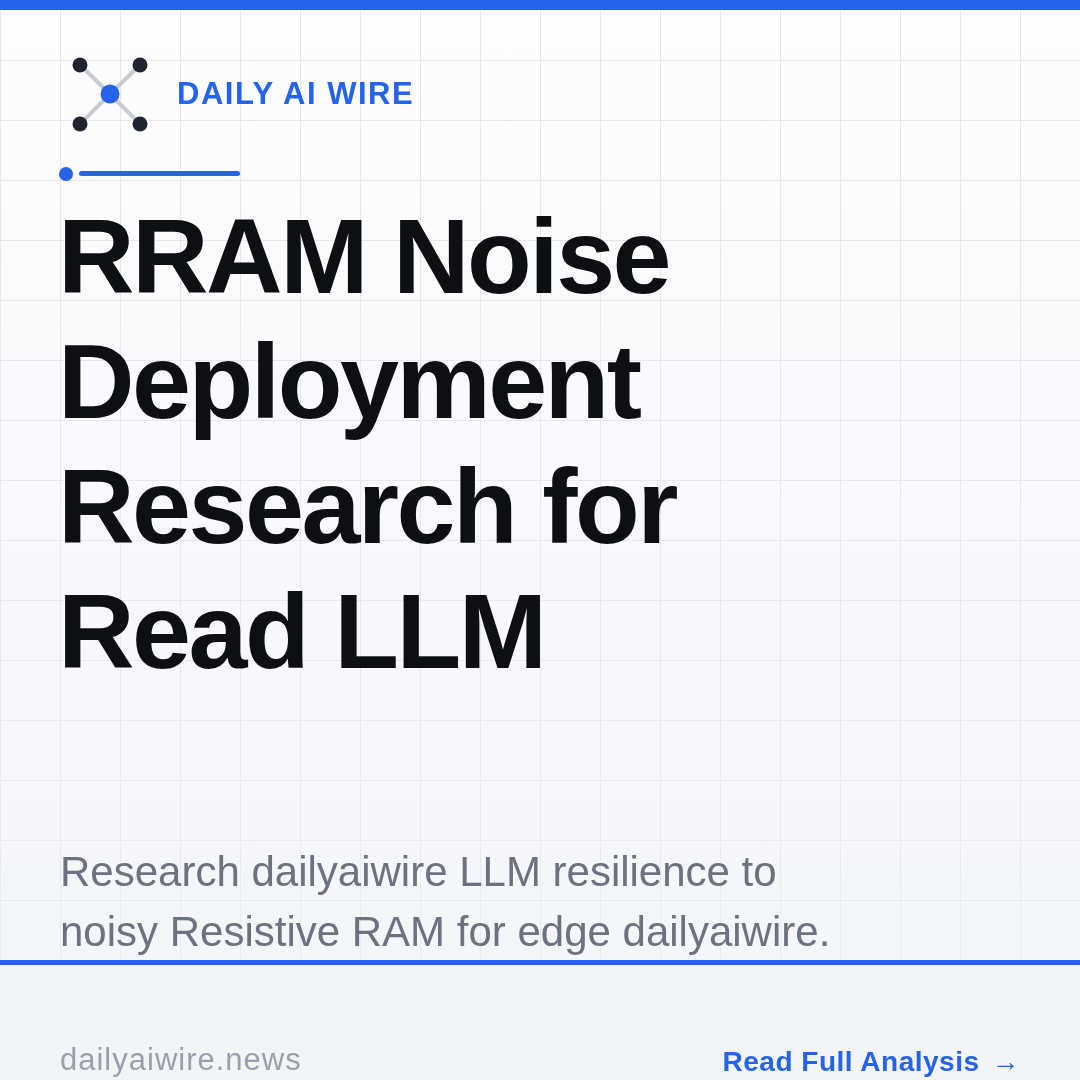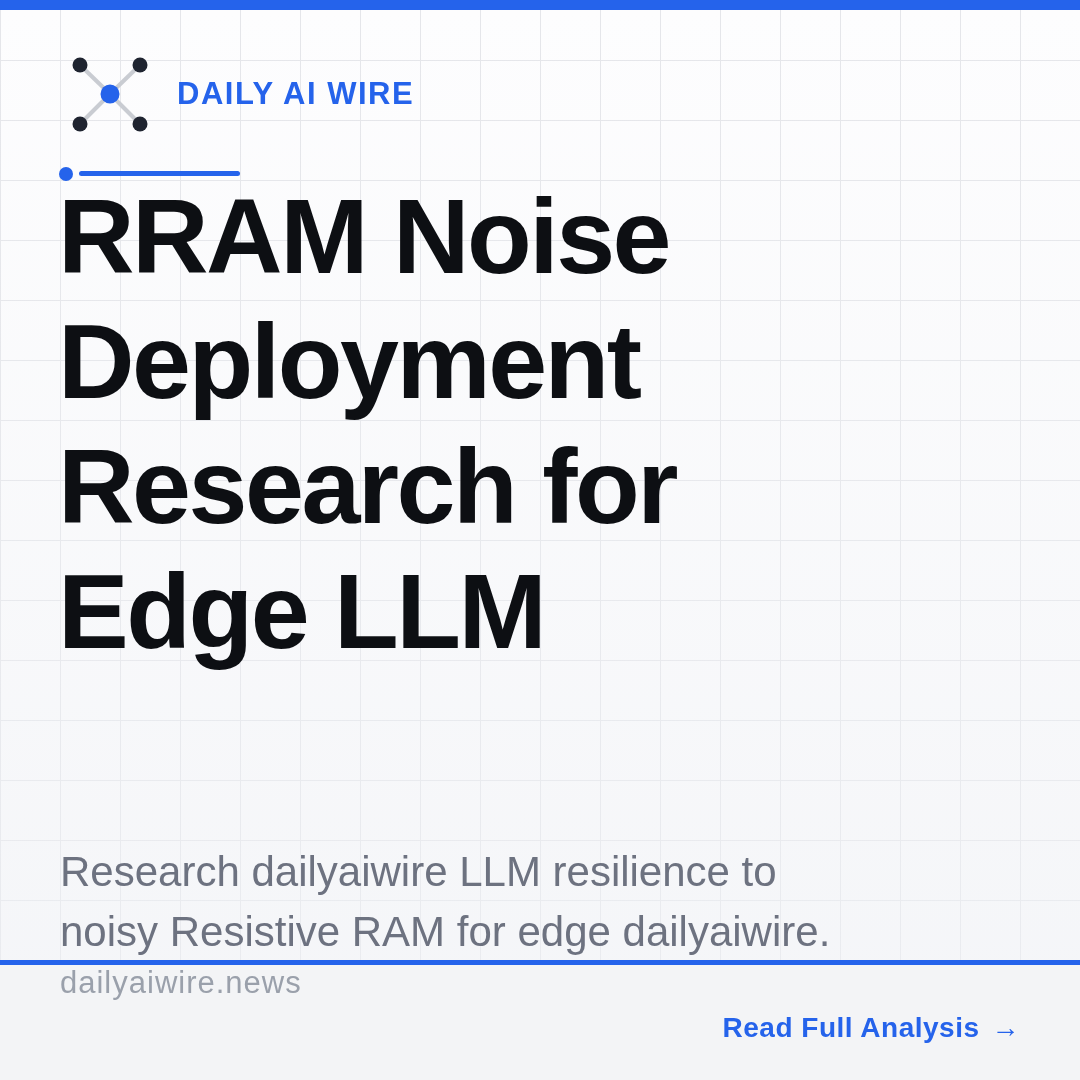--- a/index.html
+++ b/index.html
@@ -57,21 +57,21 @@
   .accent-rule {
     position: absolute;
     left: 79px; top: 161px;
     width: 161px; height: 5px;
     border-radius: 2.5px;
     background: #2563eb;
   }
   
   .headline {
     position: absolute;
-    left: 58px; top: 164px;
+    left: 58px; top: 184px;
     width: 980px;
     font-size: 106px;
     line-height: 125px;
     font-weight: 700;
     letter-spacing: -2.5px;
     color: #0d0f13;
   }
   .headline .line { white-space: nowrap; }
   
   .subtitle {
@@ -91,23 +91,23 @@
     width: 1080px; height: 5px;
     background: #2563eb;
   }
   
   .footer {
     position: absolute;
     left: 0; top: 965px;
     width: 1080px; height: 115px;
     background: #f3f4f6;
     box-sizing: border-box;
-    padding: 0 60px 20px 60px;
+    padding: 0 60px 2px 60px;
     display: flex;
-    align-items: flex-start;
+    align-items: flex-end;
     justify-content: space-between;
   }
   .site-url {
     font-size: 31px;
     letter-spacing: 1px;
     color: #9aa0ab;
   }
   .cta {
     font-size: 28px;
     font-weight: 700;
@@ -144,21 +144,21 @@
 
     <div class="wordmark">DAILY AI WIRE</div>
 
     <div class="accent-dot"></div>
     <div class="accent-rule"></div>
 
     <div class="headline">
       <div class="line">RRAM Noise</div>
       <div class="line">Deployment</div>
       <div class="line">Research for</div>
-      <div class="line">Edge LLM</div>
+      <div class="line">Read LLM</div>
     </div>
 
     <div class="subtitle">
       <div class="line">Research dailyaiwire LLM resilience to</div>
       <div class="line">noisy Resistive RAM for edge dailyaiwire.</div>
     </div>
 
   </div>
 
   <div class="divider"></div>

